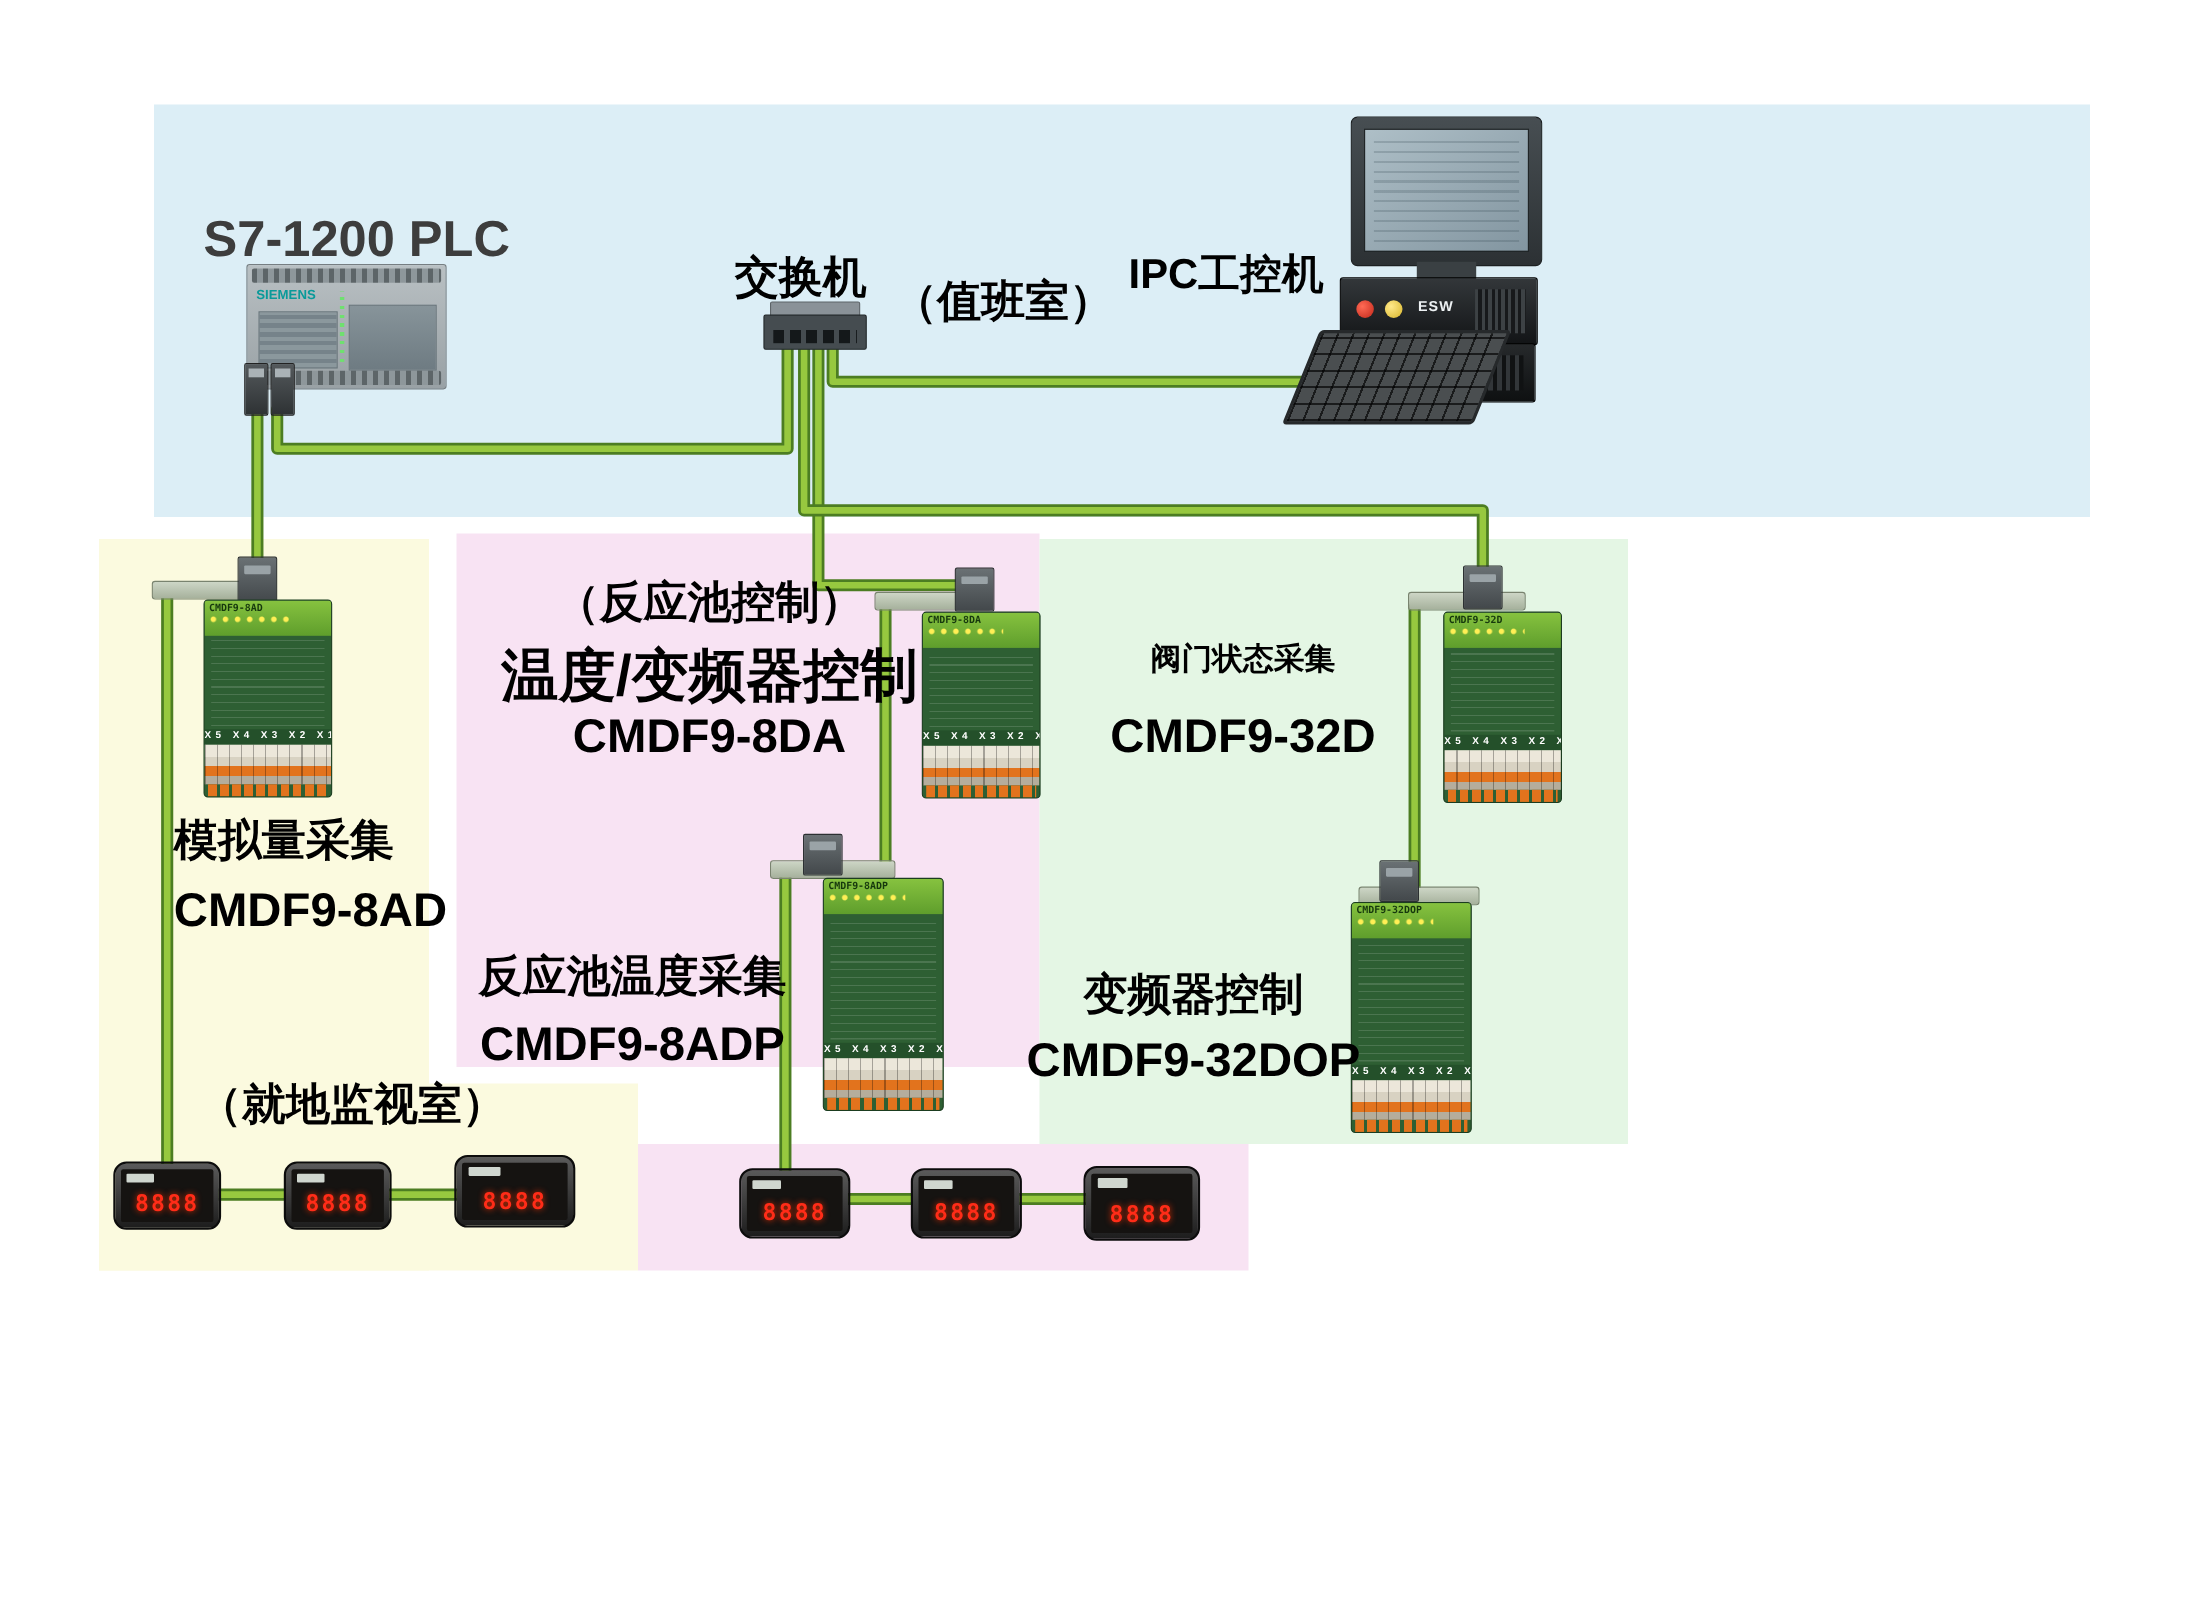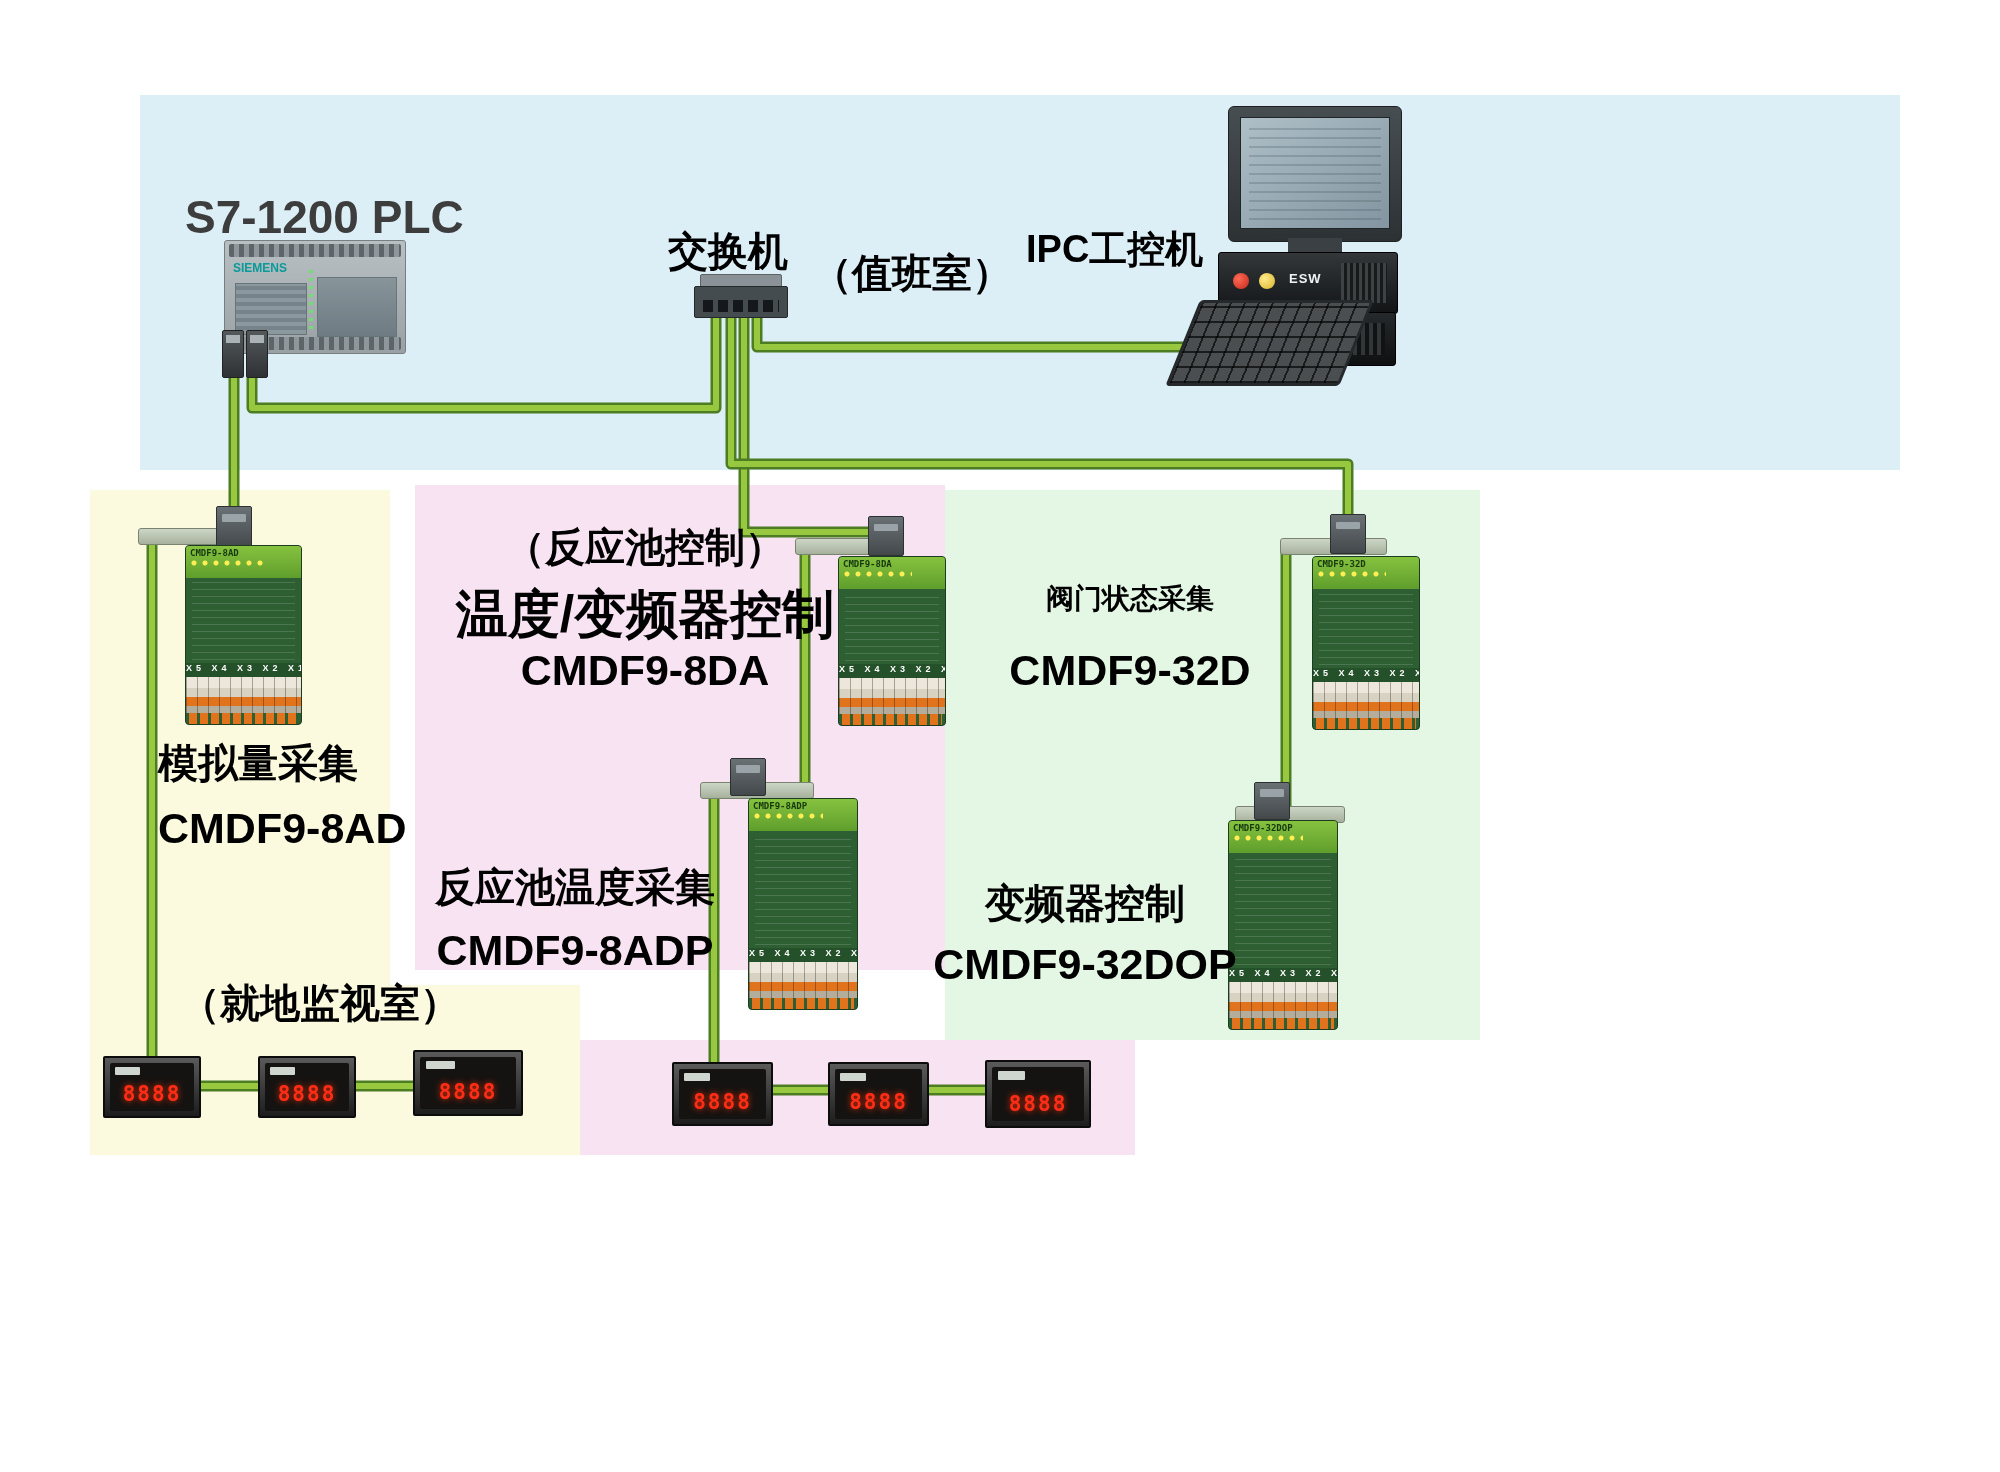--- a/index.html
+++ b/index.html
@@ -96,21 +96,21 @@
        font:bold 9px "Liberation Sans",sans-serif;color:#fff;background:#24502a;white-space:nowrap;}
   .m-terms{flex:none;height:36px;
        background:
          repeating-linear-gradient(90deg,rgba(0,0,0,.3) 0 1px,transparent 1px 11px),
          linear-gradient(180deg,#ece7da 0 30%,#d8d2c2 30% 55%,#e2731d 55% 80%,#b5ad9c 80% 100%);}
   .m-tips{flex:none;height:11px;margin:0 3px;
        background:repeating-linear-gradient(90deg,#e2731d 0 8px,transparent 8px 11px);}
 
   
   .meter{position:absolute;background:linear-gradient(#5a5a5a,#1d1d1d);
-       border:2px solid #0c0c0c;border-radius:2px;}
+       border:2px solid #0c0c0c;border-radius:12px;}
   .meter-face{position:absolute;inset:5px;background:#151311;border-radius:2px;}
   .meter-tag{position:absolute;left:6%;top:8%;width:30%;height:16%;background:#cfd6cf;border-radius:1px;}
   .meter-digits{position:absolute;left:0;right:0;bottom:10%;text-align:center;
        font:bold 21px "DejaVu Sans Mono",monospace;color:#ff2c18;letter-spacing:2px;
        text-shadow:0 0 6px rgba(255,50,0,.85);}
 
   
   .title{position:absolute;left:90px;top:16px;width:1270px;text-align:center;
        font-size:58px;font-weight:bold;color:#000;letter-spacing:2px;}
   .lbl{position:absolute;font-weight:bold;color:#000;white-space:nowrap;}

